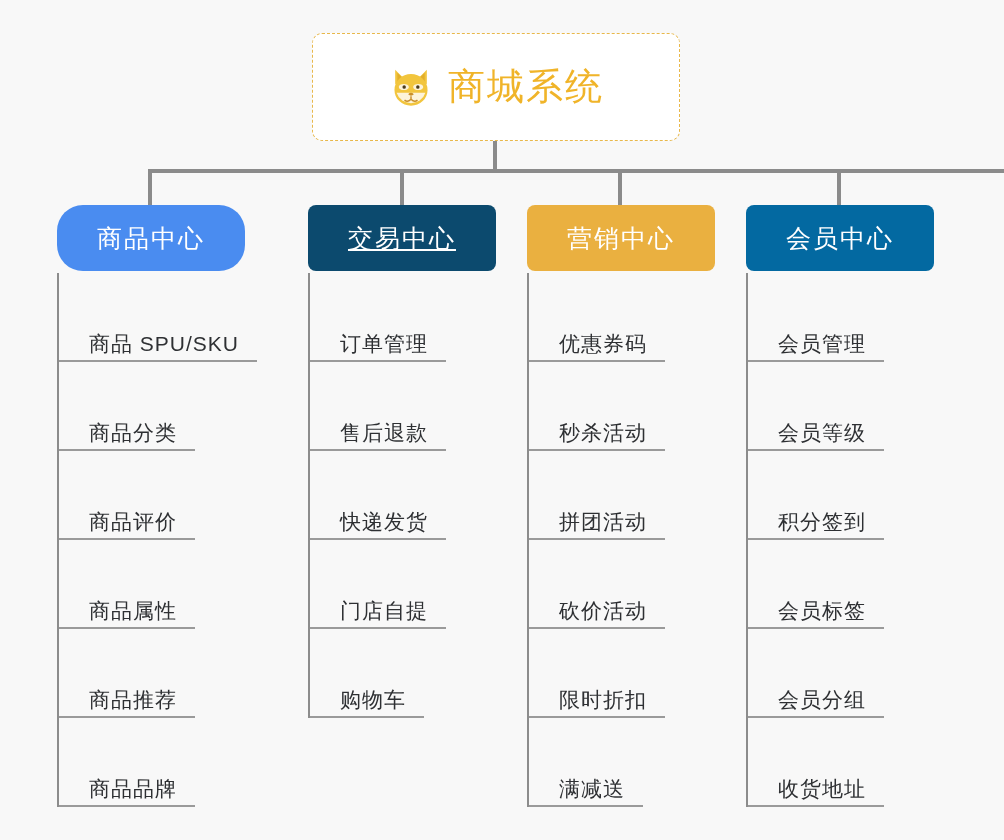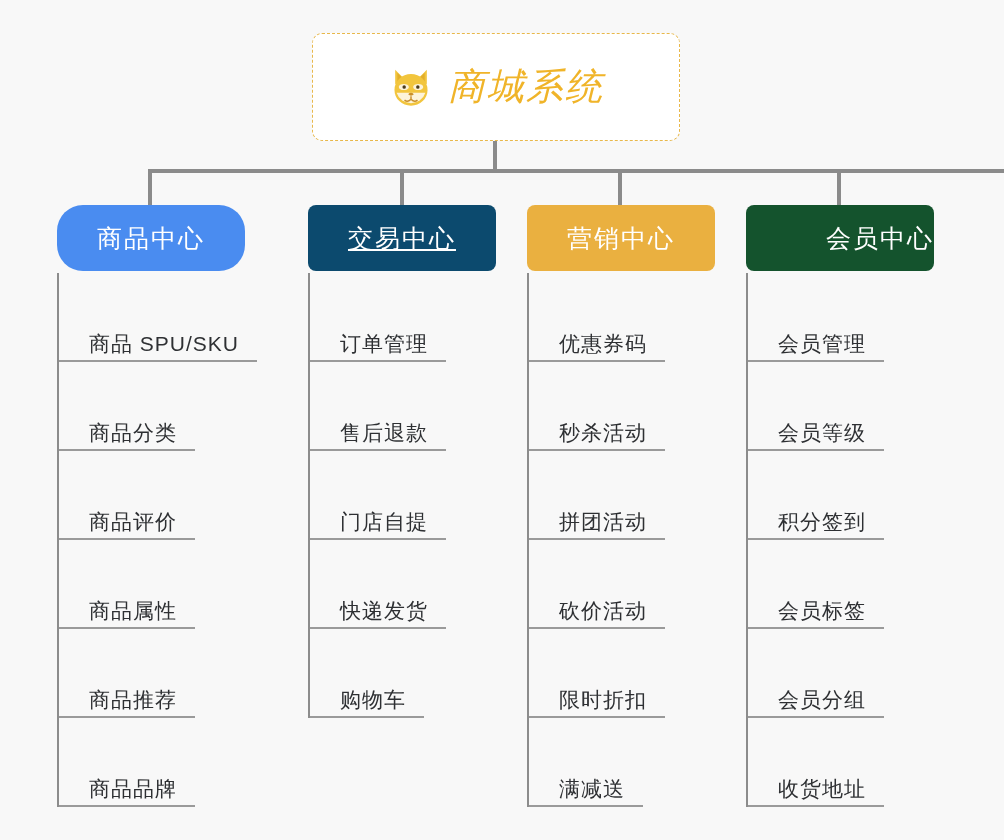--- a/index.html
+++ b/index.html
@@ -134,21 +134,21 @@
   .drop-0 { left: 148px; }
   .drop-1 { left: 400px; }
   .drop-2 { left: 618px; }
   .drop-3 { left: 837px; }
 </style>
 </head>
 <body style="background: rgb(248, 248, 248);">
 
 <div id="mindmap">
 
-  <div class="root-node" style="border-color: rgb(232, 184, 75); font-style: italic;">
+  <div class="root-node" style="border-color: rgb(232, 184, 75);">
     <span class="root-emoji">
       <svg viewBox="0 0 64 64" width="46" height="46" aria-hidden="true">
         <path d="M10 8 L10 28 L22 20 Z" fill="#f2c53d"></path>
         <path d="M54 8 L54 28 L42 20 Z" fill="#f2c53d"></path>
         <path d="M13 12 L13 25 L21 20 Z" fill="#e2ae2a"></path>
         <path d="M51 12 L51 25 L43 20 Z" fill="#e2ae2a"></path>
         <ellipse cx="32" cy="36" rx="23" ry="22" fill="#f2c53d"></ellipse>
         <path d="M12 40 a21 21 0 0 0 40 0 z" fill="#fdf3d9"></path>
         <ellipse cx="22" cy="32" rx="7" ry="4.2" fill="#fdf3d9"></ellipse>
         <ellipse cx="42" cy="32" rx="7" ry="4.2" fill="#fdf3d9"></ellipse>
@@ -209,25 +209,25 @@
     <div class="items">
       <div class="leaf">
         <span class="leaf-label">订单管理</span>
         <span class="leaf-rule" style="width: 136px;"></span>
       </div>
       <div class="leaf">
         <span class="leaf-label">售后退款</span>
         <span class="leaf-rule" style="width: 136px;"></span>
       </div>
       <div class="leaf">
+        <span class="leaf-label">快递发货</span>
+        <span class="leaf-rule" style="width: 136px;"></span>
+      </div>
+      <div class="leaf">
         <span class="leaf-label">门店自提</span>
-        <span class="leaf-rule" style="width: 136px;"></span>
-      </div>
-      <div class="leaf">
-        <span class="leaf-label">快递发货</span>
         <span class="leaf-rule" style="width: 136px;"></span>
       </div>
       <div class="leaf">
         <span class="leaf-label">购物车</span>
         <span class="leaf-rule" style="width: 114px;"></span>
       </div>
     </div>
   </div>
 
   <div class="column col-2">
@@ -256,21 +256,21 @@
         <span class="leaf-rule" style="width: 136px;"></span>
       </div>
       <div class="leaf">
         <span class="leaf-label">满减送</span>
         <span class="leaf-rule" style="width: 114px;"></span>
       </div>
     </div>
   </div>
 
   <div class="column col-3">
-    <div class="cat-header" style="background: #14532d; justify-content: flex-end;">
+    <div class="cat-header" style="background: #0369a1;">
       <span>会员中心</span>
     </div>
     <div class="items">
       <div class="leaf">
         <span class="leaf-label">会员管理</span>
         <span class="leaf-rule" style="width: 136px;"></span>
       </div>
       <div class="leaf">
         <span class="leaf-label">会员等级</span>
         <span class="leaf-rule" style="width: 136px;"></span>

